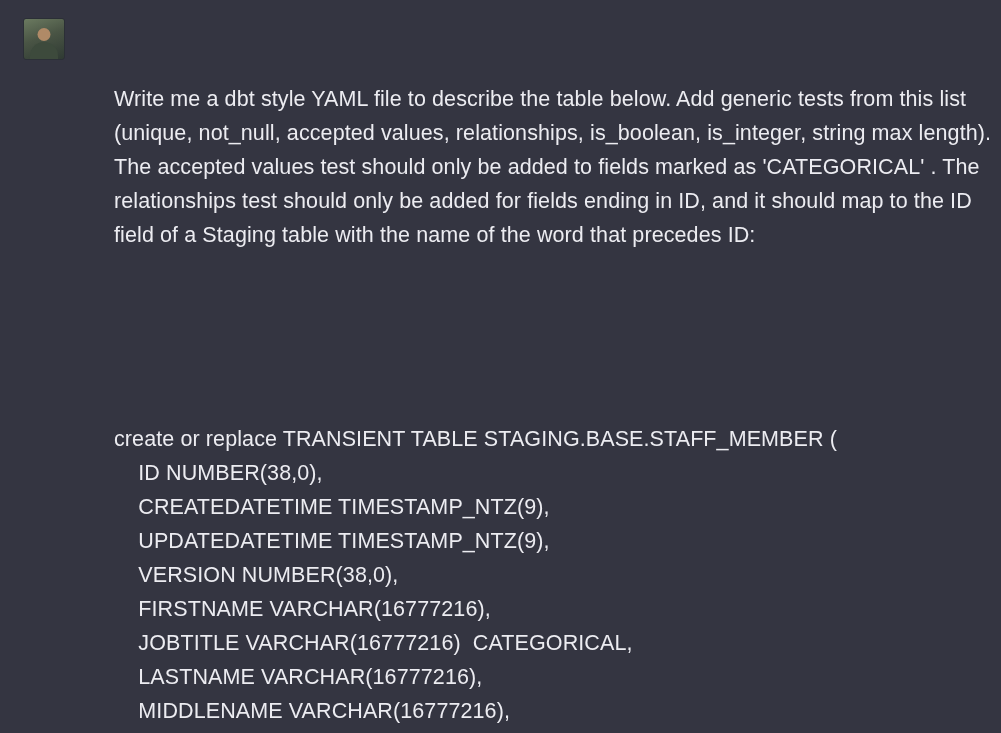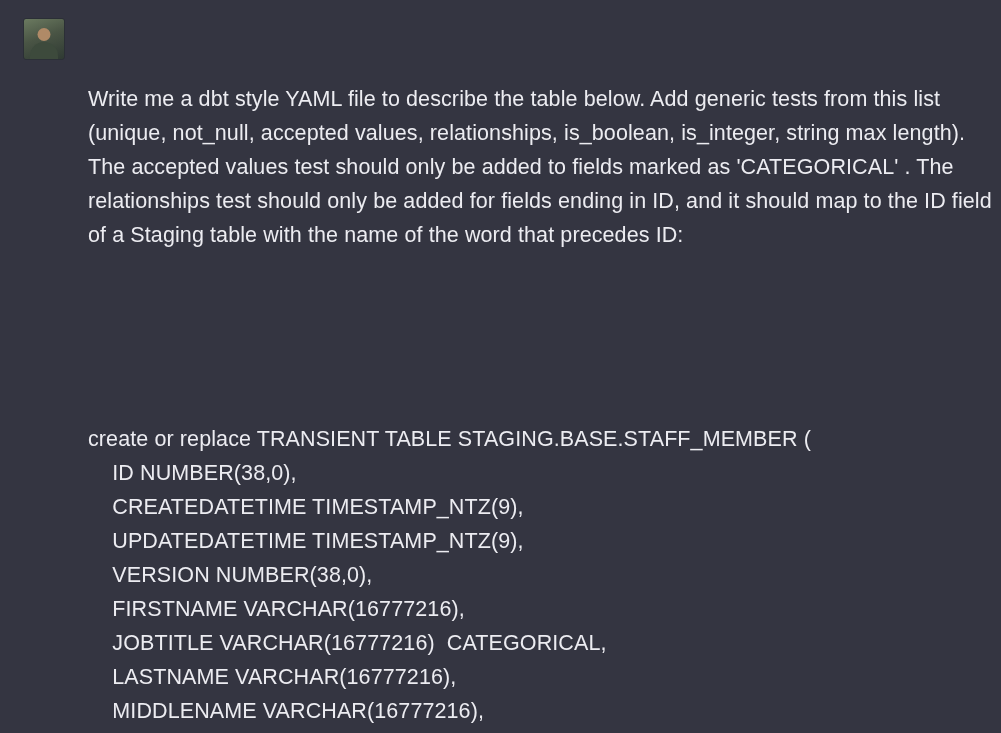--- a/index.html
+++ b/index.html
@@ -13,20 +13,21 @@
     font-family: "Liberation Sans", sans-serif;
     overflow: hidden;
   }
   .message-row {
     display: flex;
     align-items: flex-start;
     padding: 14px 0 0 0;
     box-sizing: border-box;
     width: 994px;
     height: 733px;
+    gap: 26px;
   }
   .avatar-wrap {
     width: 88px;
     flex: 0 0 88px;
     display: flex;
     justify-content: center;
     padding-top: 4px;
   }
   .avatar {
     width: 40px;

